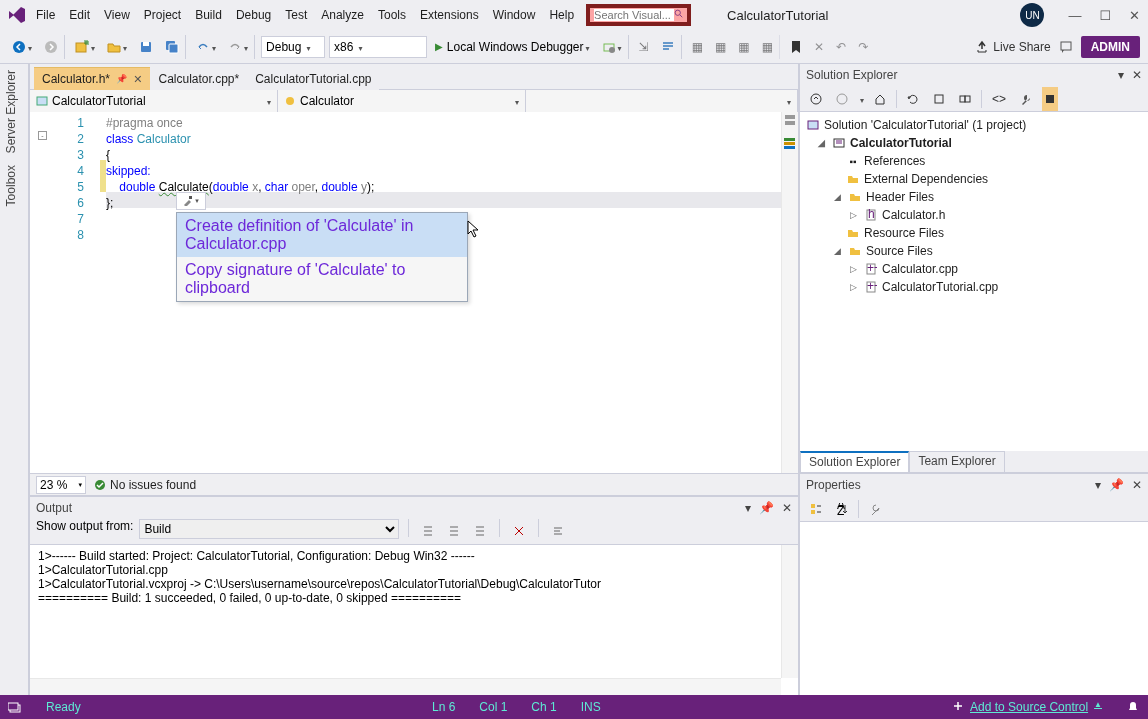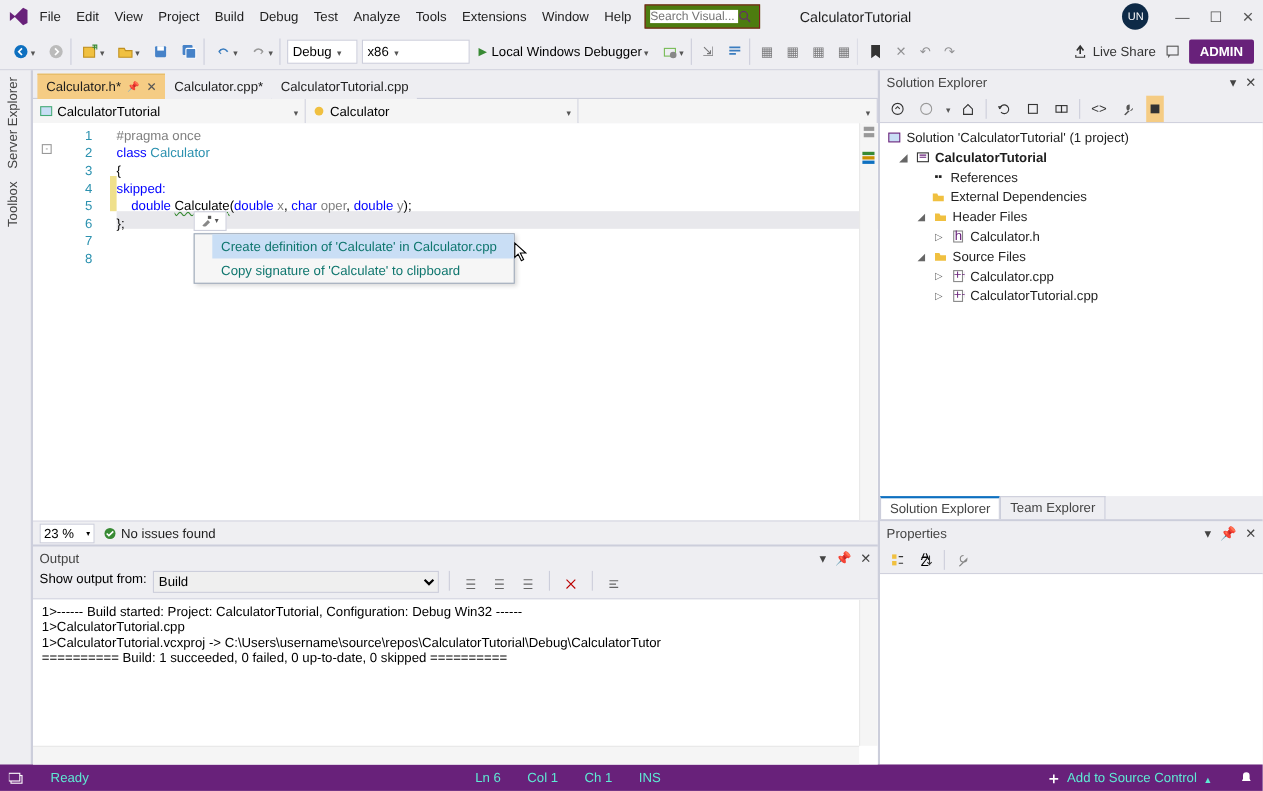--- a/index.html
+++ b/index.html
@@ -4,21 +4,21 @@
 <style>
 * { margin: 0; padding: 0; box-sizing: border-box; font-family: "Segoe UI", Tahoma, sans-serif; font-size: 12px; }
 body { width: 1148px; height: 719px; background: #eeeef2; overflow: hidden; display: flex; flex-direction: column; }
 
 
 .titlebar { height: 30px; background: #eeeef2; display: flex; align-items: center; padding: 0 8px; }
 .titlebar .vs-logo { width: 18px; height: 18px; margin-right: 10px; }
 .titlebar .menu { display: flex; gap: 14px; color: #1e1e1e; }
 .titlebar .menu span { cursor: pointer; }
 .titlebar .spacer { flex: 1; }
-.titlebar .search-box { width: 105px; height: 22px; border: 1px solid #7f1d1d; background: #4d7c0f; padding: 0 4px; display:flex; align-items:center; }
+.titlebar .search-box { width: 105px; height: 22px; border: 4px solid #7f1d1d; background: #fca5a5; padding: 0 4px; display:flex; align-items:center; }
 .titlebar .search-box input { border: none; outline: none; width: 80px; font-size:11px; color:#555; }
 .titlebar .search-box .s-icon { width:12px; height:12px; }
 .titlebar .solname { margin-left: 28px; color:#1e1e1e; padding:2px 8px; font-size:13px;}
 .titlebar .avatar { width: 24px; height: 24px; background: #0e2a47; border-radius: 50%; color: #fff; display:flex; align-items:center; justify-content:center; font-size:10px; margin-left: 44px; }
 .titlebar .winbtns { display:flex; gap:18px; margin-left: 24px; color:#555;}
 .titlebar .winbtns span { cursor:pointer; font-size:13px; }
 
 
 .toolbar { height: 34px; background: #eeeef2; display:flex; align-items:center; padding: 0 8px; gap: 4px; border-bottom:1px solid #cccedb;}
 .tbtn { display:inline-flex; align-items:center; padding:2px 4px; height:24px; cursor:pointer; }
@@ -63,21 +63,21 @@
 .typ { color:#2b91af; }
 .dir { color:#808080; }
 .param { color:#808080; }
 .csel { position:absolute; background:#e8e8ec; height:16px; left:0; right:0;}
 .outlinebox { position:absolute; left:-68px; top:16px; width:9px; height:9px; border:1px solid #999; font-size:7px; text-align:center; line-height:7px; color:#666;}
 
 .lightbulb { position:absolute; left:70px; top:80px; width:30px; height:18px; border:1px solid #cccedb; background:#fff; display:flex; align-items:center; justify-content:center; gap:2px;}
 .lightbulb .bulb { width:10px; height:10px; }
 .lightbulb .dd { font-size:7px; color:#555;}
 .context-menu { position:absolute; left:70px; top:100px; width:292px; background:#f6f6f6; border:1px solid #9ba7b7; box-shadow:2px 2px 4px rgba(0,0,0,0.15);}
-.context-menu div { padding:4px 8px; font-size:12px; color:#0f766e;margin-left:16px;}
+.context-menu div { padding:4px 8px; font-size:16px; color:#6d28d9;}
 .context-menu div.hl { background:#c9def5;}
 .cursor-ptr { position:absolute; left:361px; top:108px; width:14px; height:18px;}
 
 .scroll-y { position:absolute; right:0; top:0; bottom:0; width:17px; background:#f5f5f5; border-left:1px solid #e8e8e8;}
 .scroll-y .mark { position:absolute; right:3px; width:11px; height:3px;}
 .scroll-y .track-top { position:absolute; top:0; left:0; right:0; height:16px; display:flex; align-items:center; justify-content:center;}
 
 
 .edstatus { height:22px; background:#efeff2; display:flex; align-items:center; padding:0 6px; gap:8px; border-top:1px solid #cccedb;}
 .edstatus .zoom { width:50px; height:18px; border:1px solid #cccedb; background:#fff; display:flex; align-items:center; justify-content:space-between; padding:0 3px; font-size:11px;}
@@ -109,21 +109,21 @@
 .tabstrip-btm div { padding:2px 8px; border:1px solid #cccedb; border-bottom:none; background:#eeeef2; color:#444;}
 .tabstrip-btm div.sel { background:#fff; border-top:2px solid #0e70c0;}
 
 .props { height:223px; border-top:2px solid #cccedb; display:flex; flex-direction:column;}
 .props-tb { height:26px; background:#eeeef2; display:flex; align-items:center; gap:6px; padding:0 6px; border-bottom:1px solid #cccedb;}
 .props-body { flex:1; background:#fff;}
 
 
 .statusbar { height:24px; background:#68217a; color:#5eead4; display:flex; align-items:center; padding:0 8px; gap:24px;}
 .statusbar .sp { flex:1;}
-.statusbar .pill { display:flex; align-items:flex-end; gap:6px;}
+.statusbar .pill { display:flex; align-items:flex-start; gap:6px;text-decoration:underline;}
 .caret::after { content:"▾"; font-size:8px; color:#555; margin-left:2px;}
 .greenplay::before { content:"▶"; color:#388a34; font-size:10px; margin-right:4px;}
 svg { display:block; }
 </style>
 </head>
 <body>
 
 <div class="titlebar">
   <span class="vs-logo">
     <svg viewBox="0 0 18 18">
@@ -537,20 +537,28 @@
       <div class="node" style="padding-left:50px">
           <span class="arrow">▷</span>
           <span class="icon">
             <svg width="12" height="12">
               <rect x="2" y="1" width="8" height="10" fill="#fff" stroke="#888"></rect>
               <text x="3" y="9" font-size="7" fill="#68217a">h</text>
             </svg>
           </span>
           <span>Calculator.h</span>
         </div>
+      <div class="node" style="padding-left:46px">
+          <span class="icon">
+            <svg width="12" height="12">
+              <path d="M1 3h4l1 2h5v5h-10z" fill="#f0c040"></path>
+            </svg>
+          </span>
+          <span>Resource Files</span>
+        </div>
       <div class="node" style="padding-left:34px">
           <span class="arrow">◢</span>
           <span class="icon">
             <svg width="12" height="12">
               <path d="M1 3h4l1 2h5v5h-10z" fill="#f0c040"></path>
             </svg>
           </span>
           <span>Source Files</span>
         </div>
       <div class="node" style="padding-left:50px">

